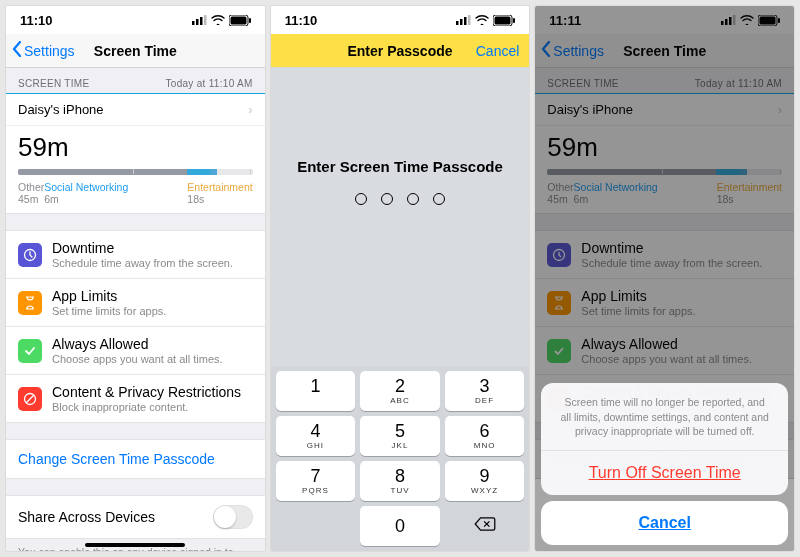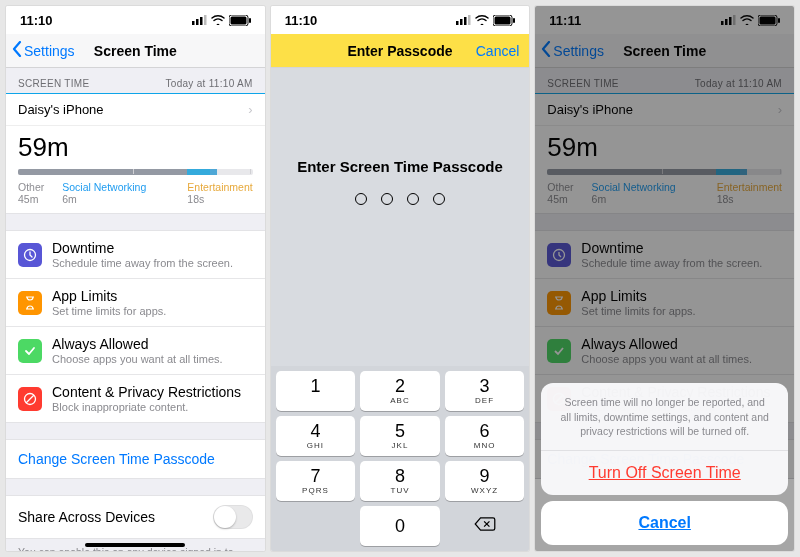--- a/index.html
+++ b/index.html
@@ -35,21 +35,21 @@
 
   
   .usage { background:#fff; border-top:1px solid #0ea5e9; border-bottom:1px solid #e3e3e6; }
   .usage .dev { padding:8px 12px; display:flex; align-items:center; font-size:13px; border-bottom:1px solid #eee;}
   .usage .dev .chev{margin-left:auto;color:#c7c7cc;}
   .usage .big { padding:6px 12px 2px; font-size:26px; font-weight:400;}
   .bar { height:6px; margin:4px 12px 6px; border-radius:2px; display:flex; overflow:hidden; background:#e8e8eb; position:relative;}
   .bar span{display:block;height:100%;}
   .bar .s1{background:#9499a3;} .bar .s2{background:#34aadc;} .bar .s3{background:#4ea7d6;}
   .bar .tick{position:absolute; top:-1px; bottom:-1px; width:1px; background:#d0d0d4;}
-  .cats { display:flex; padding:0 12px 8px; gap:18px; font-size:10.5px;}
+  .cats { display:flex; padding:0 12px 8px; font-size:10.5px;}
   .cats .c .n{font-weight:500;}
   .cats .c .v{color:#8a8a8f;}
   .c.other .n{color:#8e8e93;} .c.social .n{color:#1f9cf0;} .c.ent .n{color:#e7a93c;} .c.ent{margin-left:auto;}
 
   
   .toggle { width:40px; height:24px; border-radius:12px; background:#e9e9ea; position:relative; margin-left:auto; box-shadow:inset 0 0 0 1px rgba(0,0,0,.04);}
   .toggle .knob{ width:22px; height:22px; border-radius:50%; background:#fff; position:absolute; top:1px; left:1px; box-shadow:0 1px 2px rgba(0,0,0,.25);}
   .home-ind{position:absolute;bottom:4px;left:50%;transform:translateX(-50%);width:100px;height:4px;border-radius:2px;background:#000;}
 
   
@@ -415,20 +415,20 @@
               <div class="sub">Block inappropriate content.</div>
             </div>
           </div>
   </div>
   <div class="gap"></div>
   <div class="link-row">Change Screen Time Passcode</div>
   </div>
 
   <div class="sheet-wrap">
     <div class="sheet">
-      <div class="msg">Screen time will no longer be reported, and all limits, downtime settings, and content and privacy restrictions will be turned off.</div>
+      <div class="msg">Screen time will no longer be reported, and all limits, downtime settings, and content and privacy inappropriate will be turned off.</div>
       <div class="sheet-btn">Turn Off Screen Time</div>
     </div>
     <div class="sheet-cancel">Cancel</div>
   </div>
 </div>
 
 </div>
 
 </body></html>

